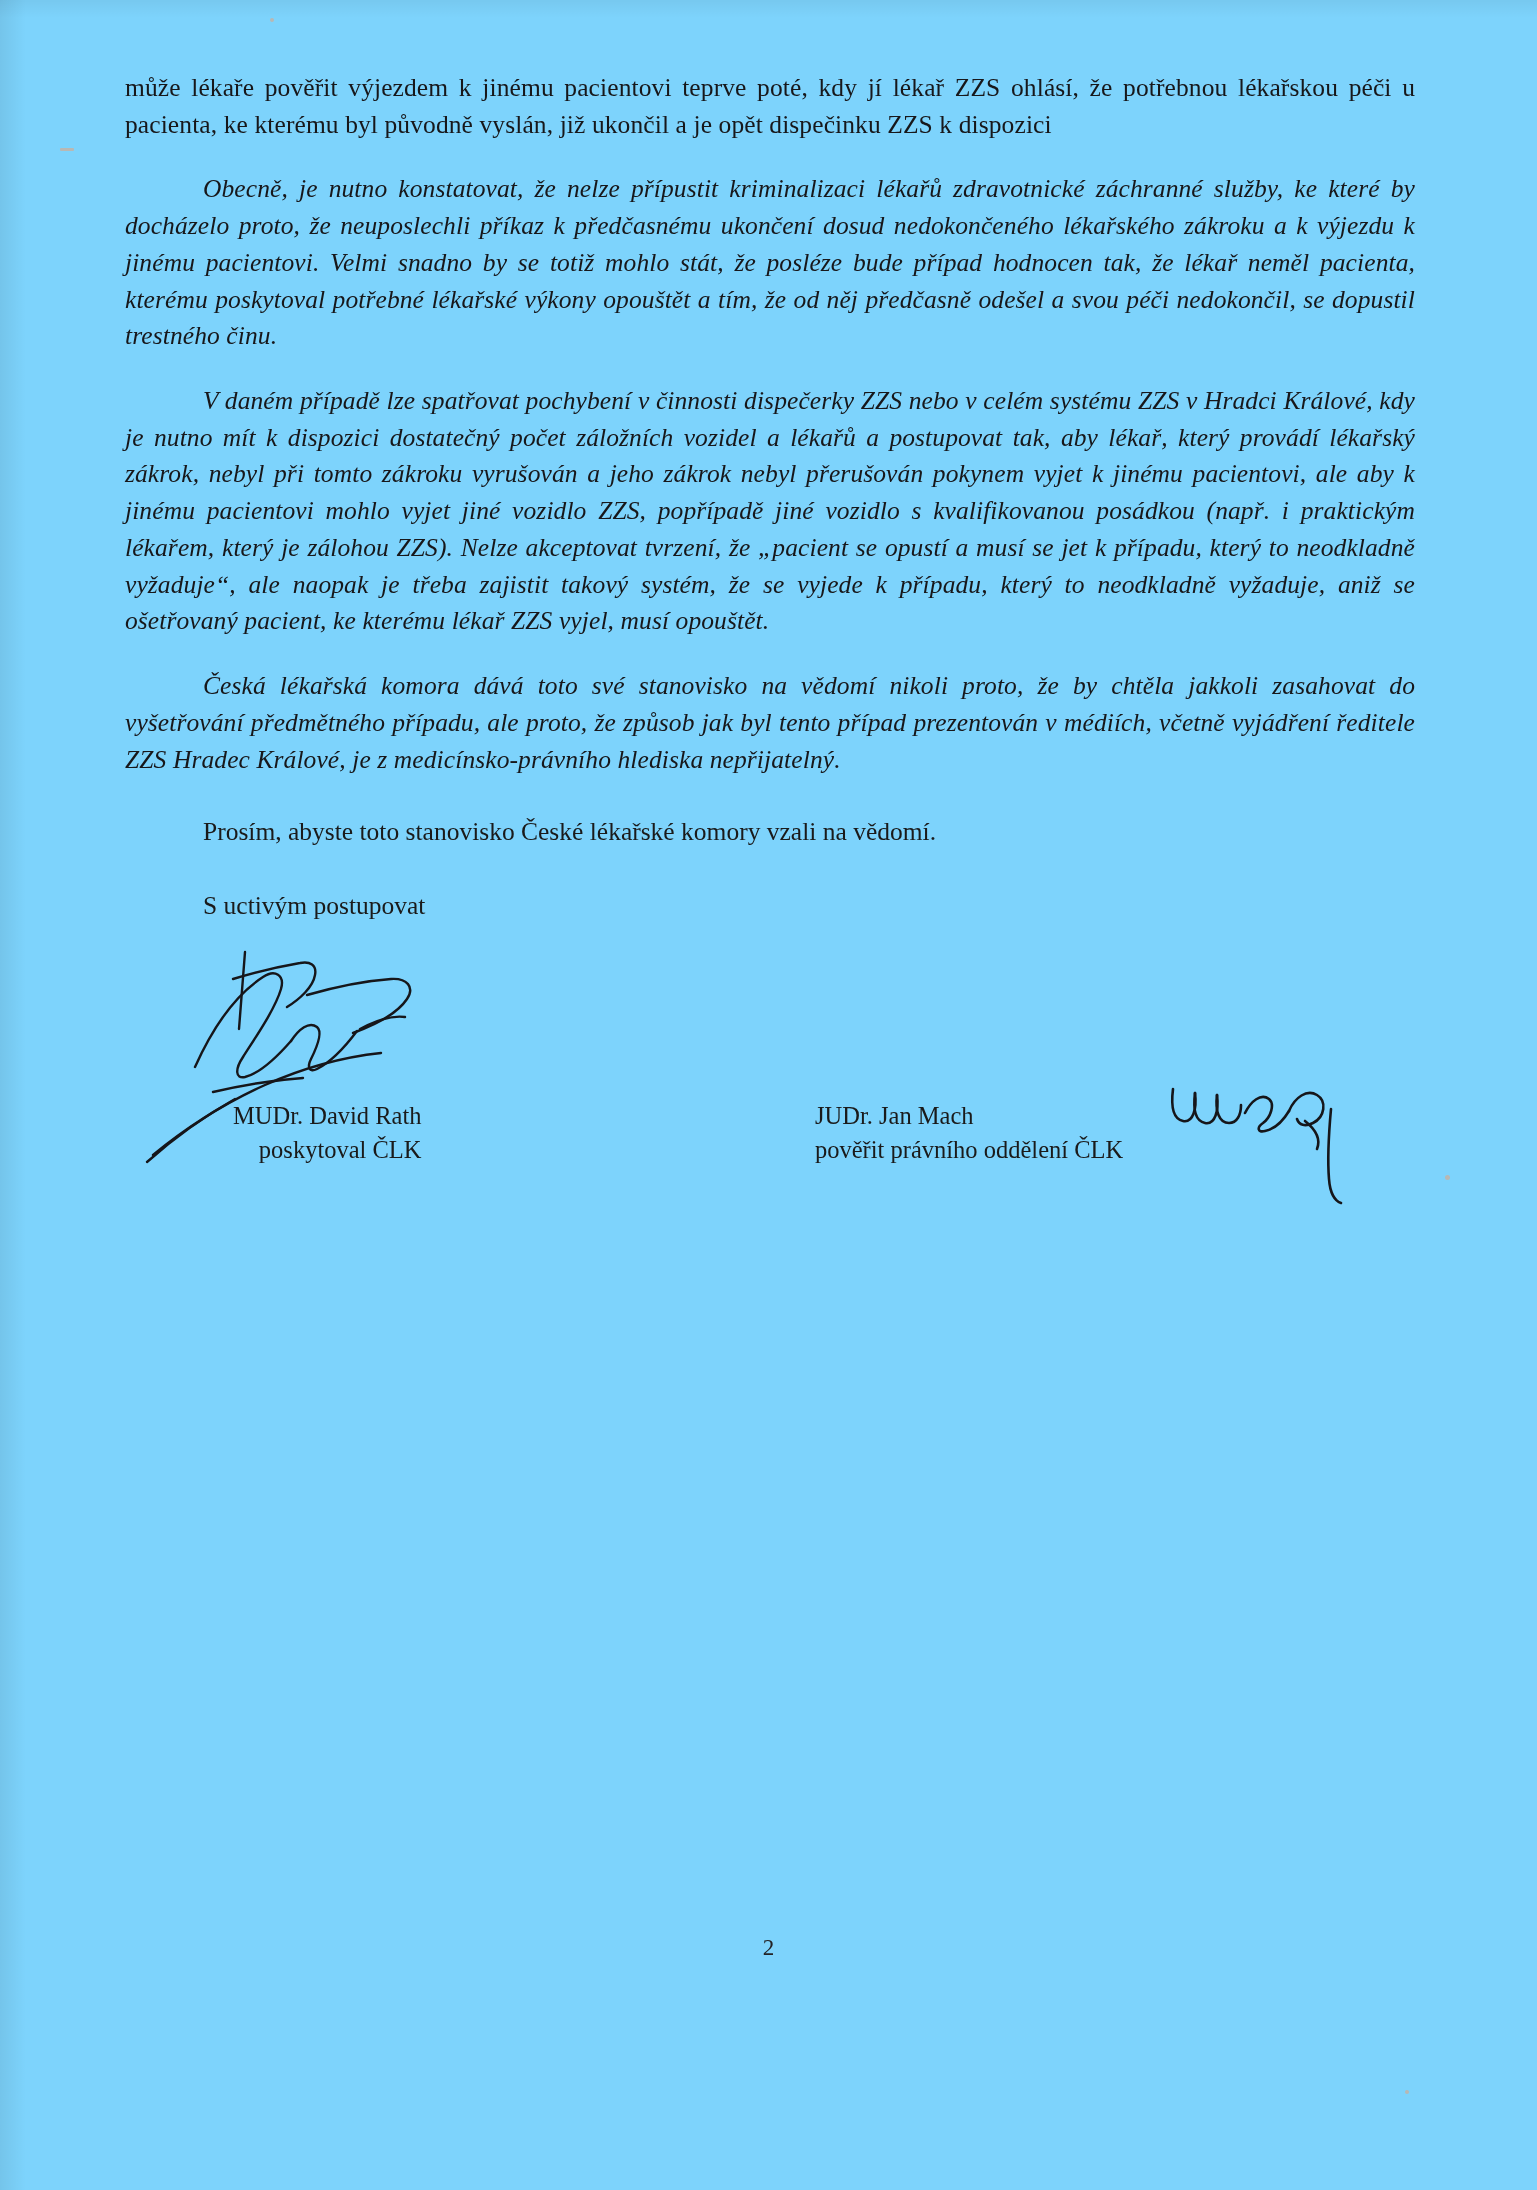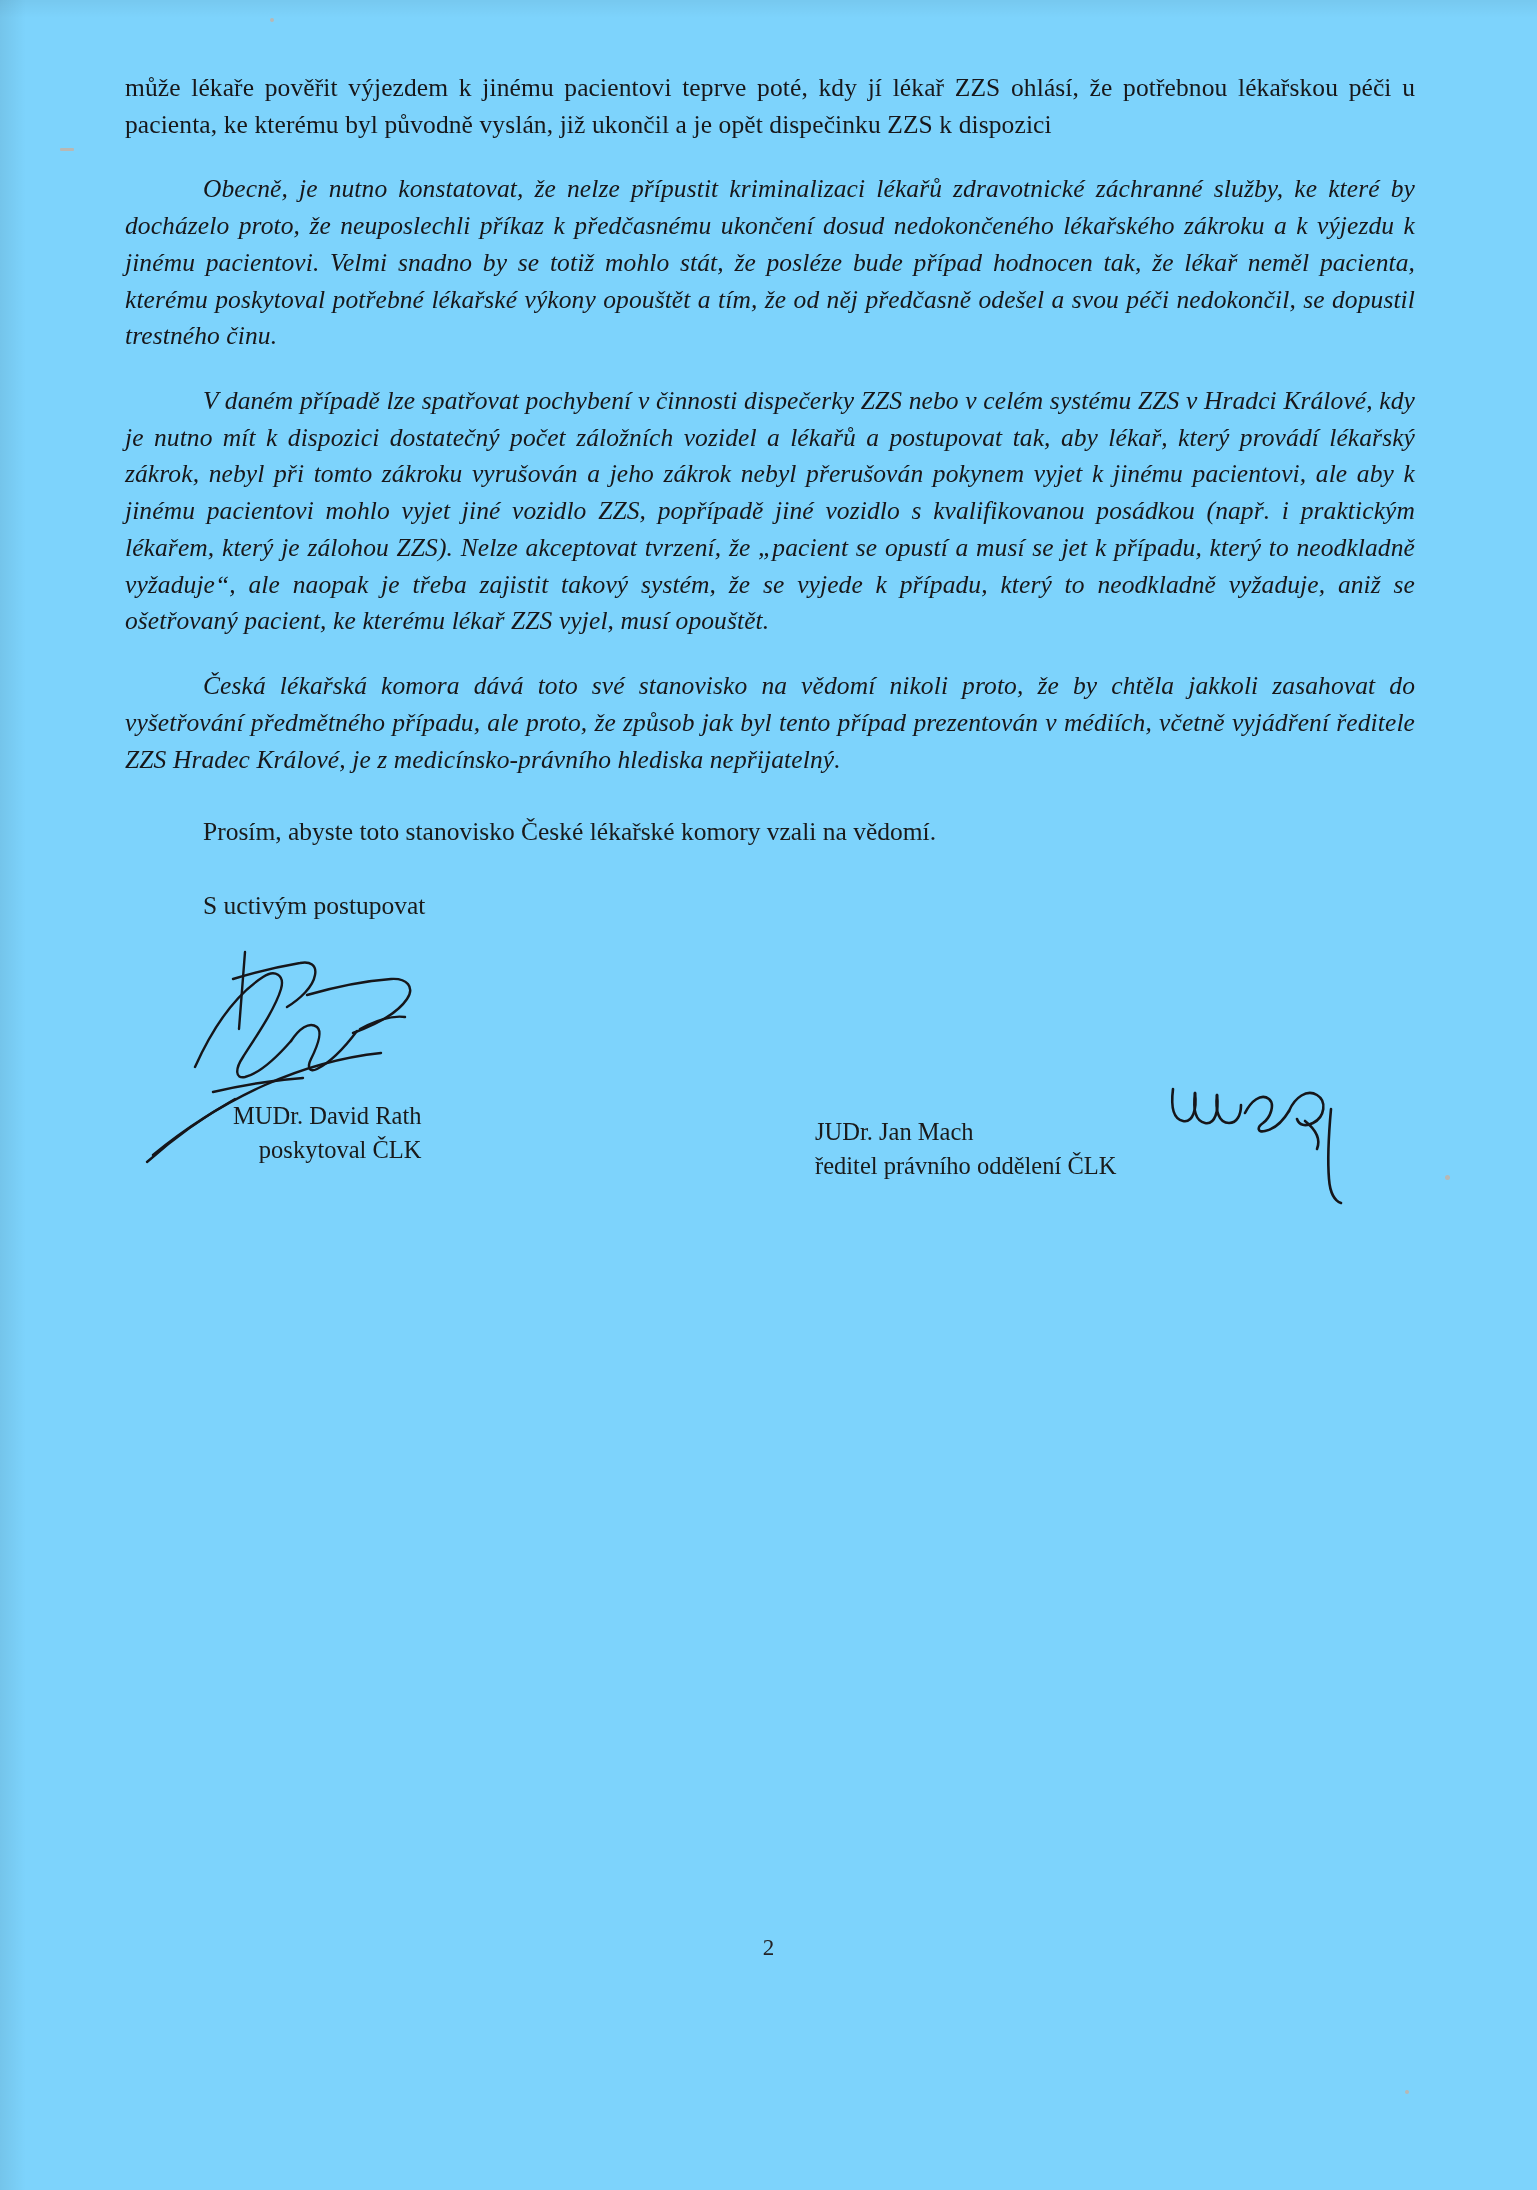--- a/index.html
+++ b/index.html
@@ -89,21 +89,21 @@
     position: absolute;
     left: 108px;
     top: 172px;
     font-size: 24.5px;
     line-height: 1.4;
     text-align: right;
   }
   .sig-block-right {
     position: absolute;
     left: 690px;
-    top: 188px;
+    top: 172px;
     font-size: 24.5px;
     line-height: 1.4;
     text-align: left;
   }
   .sig-svg-right {
     position: absolute;
     left: 1040px;
     top: 152px;
     width: 180px;
     height: 130px;
@@ -159,21 +159,21 @@
         </g>
       </svg>
 
       <div class="sig-block-left">
         <div>MUDr. David Rath</div>
         <div>poskytoval ČLK</div>
       </div>
 
       <div class="sig-block-right">
         <div>JUDr. Jan Mach</div>
-        <div>ředitel právního oddělení ČLK</div>
+        <div>pověřit právního oddělení ČLK</div>
       </div>
 
       <svg class="sig-svg-right" viewBox="0 0 180 130">
         <g fill="none" stroke="#16161a" stroke-width="2.6" stroke-linecap="round" stroke-linejoin="round">
           <path d="M8 10 C6 26, 8 40, 18 42 C28 44, 32 30, 30 14"></path>
           <path d="M30 14 C28 30, 30 42, 40 44 C50 46, 54 32, 52 16"></path>
           <path d="M52 16 C50 32, 54 44, 64 44 C72 44, 76 36, 76 26"></path>
           <path d="M80 34 C86 22, 96 14, 104 20 C110 25, 106 38, 98 44 C92 48, 92 54, 100 52 C110 50, 118 42, 124 32"></path>
           <path d="M124 32 C130 18, 142 10, 152 16 C162 22, 160 38, 148 44 C140 48, 134 46, 132 40"></path>
           <path d="M140 42 C150 50, 156 60, 152 70"></path>

